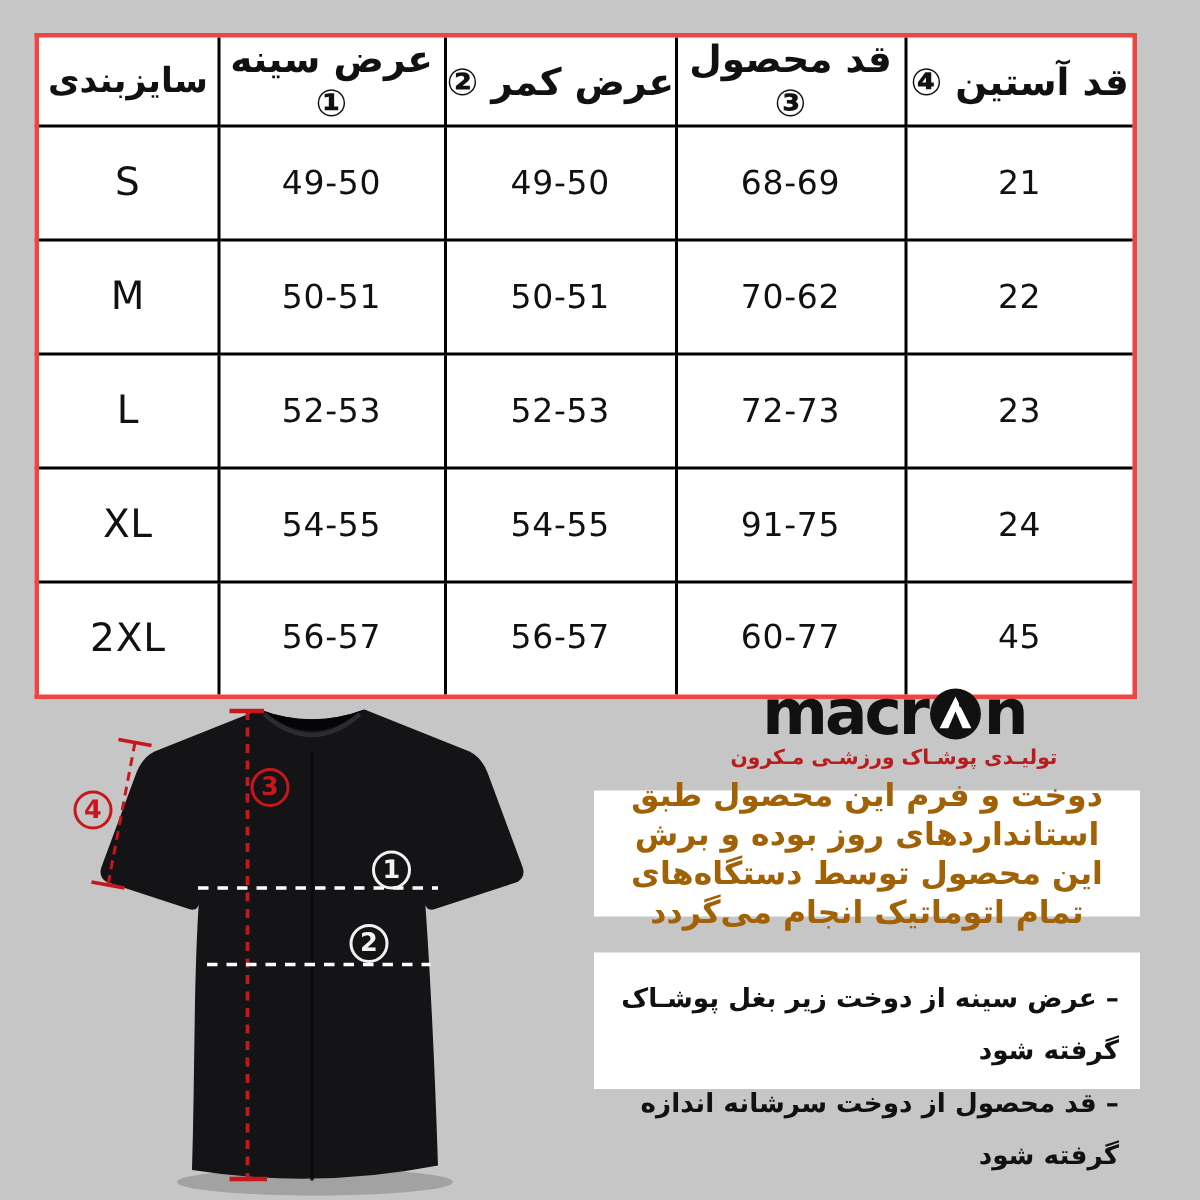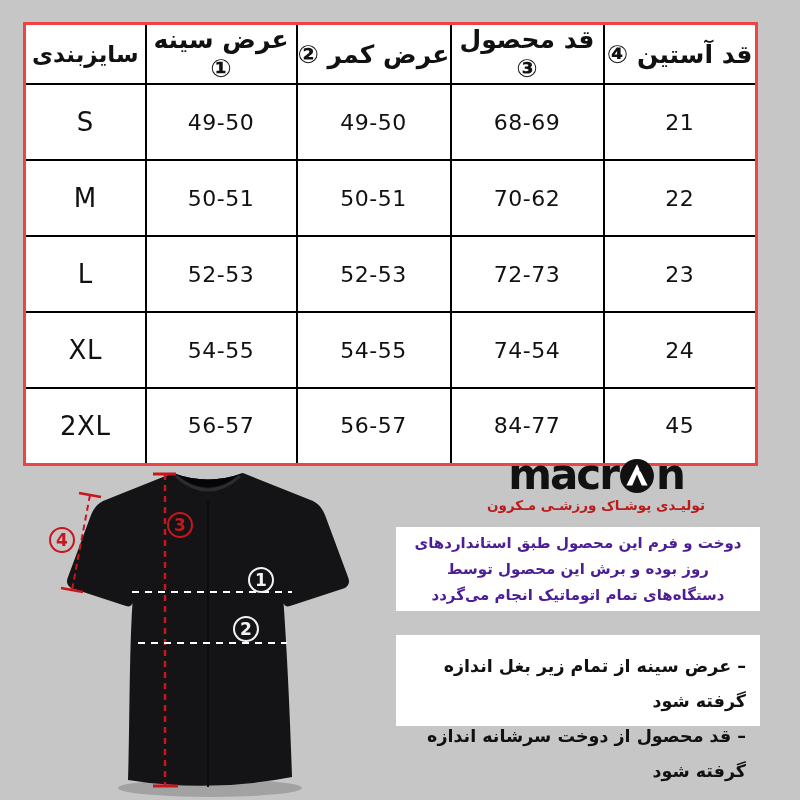--- a/index.html
+++ b/index.html
@@ -29,21 +29,21 @@
   
   .brand{position:absolute;left:414px;top:454px;width:364px;text-align:center;color:#111;}
   .wordmark{font-size:42px;font-weight:800;letter-spacing:-2px;line-height:42px;
             white-space:nowrap;color:#111;}
   .wordmark .emblem{display:inline-block;width:36px;height:36px;vertical-align:-5px;margin:0 1px;}
   .brand-subtitle{font-size:13.5px;font-weight:bold;letter-spacing:0.5px;margin-top:1px;color:#b91c1c;}
 
   
   .info-box{position:absolute;left:396px;top:527px;width:364px;height:84px;background:#fff;
             box-sizing:border-box;padding:7px 8px;display:flex;align-items:center;justify-content:center;}
-  .info-box p{margin:0;font-size:15px;font-weight:bold;line-height:26px;text-align:center;color:#4c1d95;}
+  .info-box p{margin:0;font-size:21px;font-weight:bold;line-height:26px;text-align:center;color:#a16207;}
   .notes-box{position:absolute;left:396px;top:635px;width:364px;height:91px;background:#fff;
             box-sizing:border-box;padding:14px 14px 0 8px;}
   .notes-box p{margin:0;font-size:17.5px;font-weight:bold;line-height:35px;text-align:right;color:#111;}
 </style>
 </head>
 <body>
 
 <div class="page">
 
   <table class="size-table">
@@ -82,28 +82,28 @@
         <td class="size-cell">L</td>
         <td>52-53</td>
         <td>52-53</td>
         <td>72-73</td>
         <td>23</td>
       </tr>
       <tr>
         <td class="size-cell">XL</td>
         <td>54-55</td>
         <td>54-55</td>
-        <td>74-54</td>
+        <td>91-75</td>
         <td>24</td>
       </tr>
       <tr>
         <td class="size-cell">2XL</td>
         <td>56-57</td>
         <td>56-57</td>
-        <td>84-77</td>
+        <td>60-77</td>
         <td>45</td>
       </tr>
     </tbody>
   </table>
 
   <div class="diagram">
     <svg width="330" height="345" viewBox="0 0 330 345">
 
       <ellipse cx="170" cy="333" rx="92" ry="9" fill="rgba(0,0,0,0.18)"></ellipse>
 
@@ -151,17 +151,17 @@
             <circle cx="21" cy="11" r="1.8" fill="#111"></circle>
           </svg></span><span>n</span></div>
     <div class="brand-subtitle" dir="rtl">تولیـدی پوشـاک ورزشـی مـکرون</div>
   </div>
 
   <div class="info-box" dir="rtl">
     <p>دوخت و فرم این محصول طبق استانداردهای روز بوده و برش این محصول توسط دستگاه‌های تمام اتوماتیک انجام می‌گردد</p>
   </div>
 
   <div class="notes-box" dir="rtl">
-    <p>– عرض سینه از تمام زیر بغل اندازه گرفته شود</p>
+    <p>– عرض سینه از دوخت زیر بغل پوشـاک گرفته شود</p>
     <p>– قد محصول از دوخت سرشانه اندازه گرفته شود</p>
   </div>
 
 </div>
 
 </body></html>

